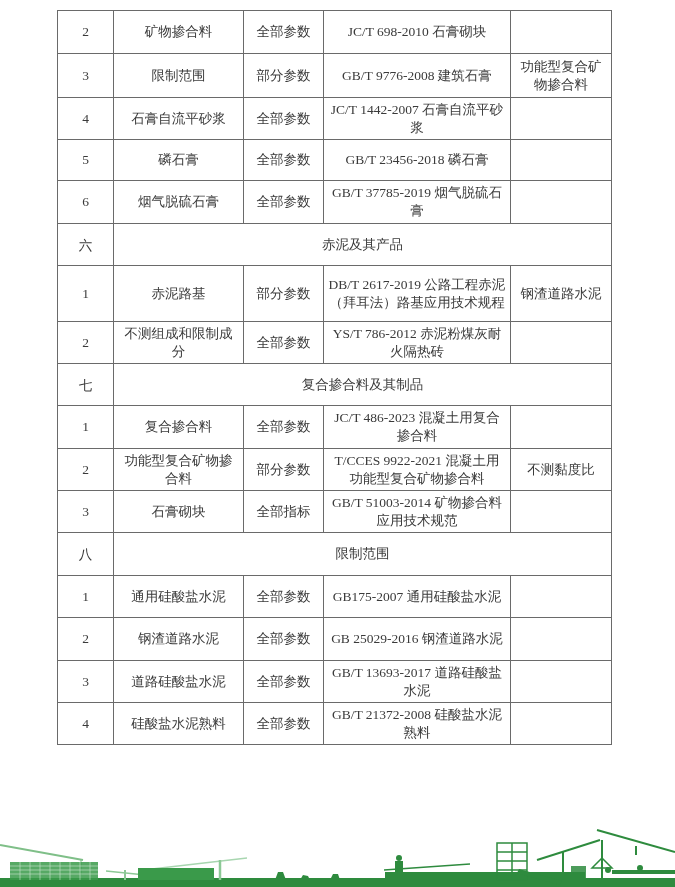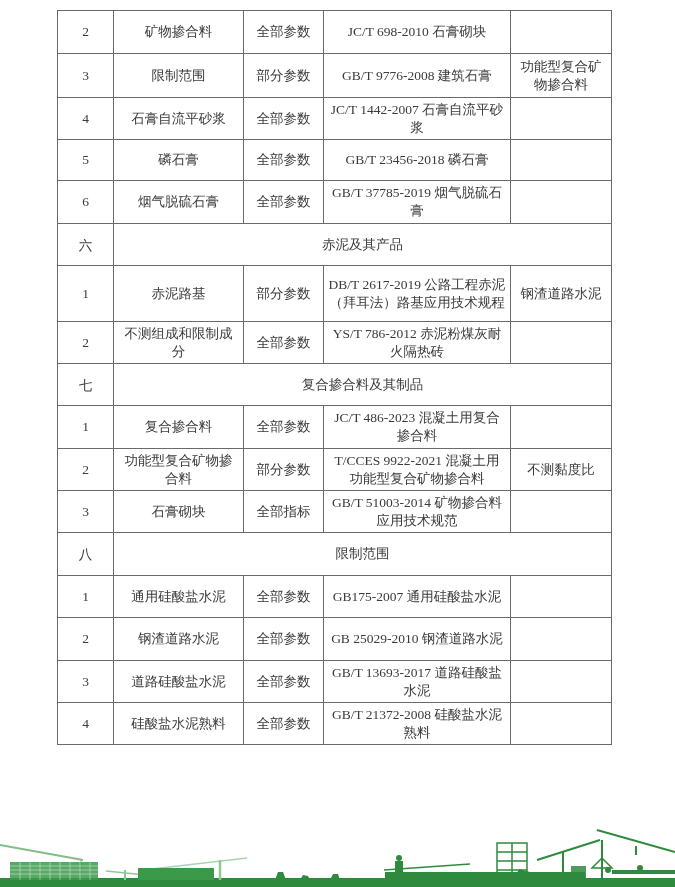--- a/index.html
+++ b/index.html
@@ -118,21 +118,21 @@
     <td>1</td>
     <td>通用硅酸盐水泥</td>
     <td>全部参数</td>
     <td class="std-cell">GB175-2007  通用硅酸盐水泥</td>
     <td></td>
   </tr>
   <tr style="height:43px">
     <td>2</td>
     <td>钢渣道路水泥</td>
     <td>全部参数</td>
-    <td class="std-cell">GB 25029-2010  钢渣道路水泥</td>
+    <td class="std-cell">GB 25029-2016  钢渣道路水泥</td>
     <td></td>
   </tr>
   <tr style="height:42px">
     <td>3</td>
     <td>道路硅酸盐水泥</td>
     <td>全部参数</td>
     <td class="std-cell">GB/T 13693-2017  道路硅酸盐水泥</td>
     <td></td>
   </tr>
   <tr style="height:42px">

